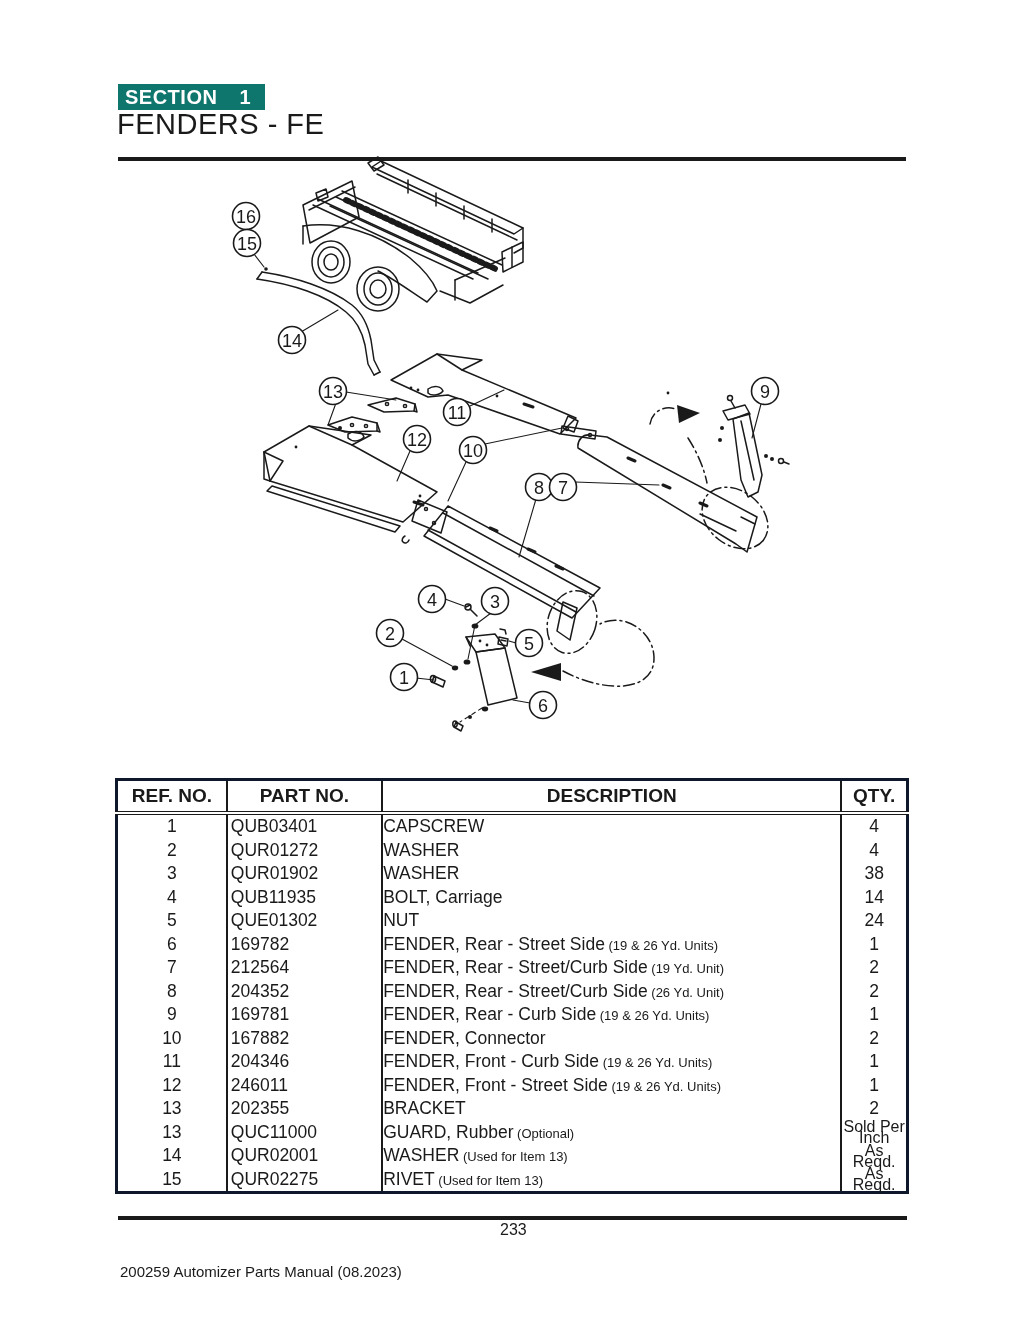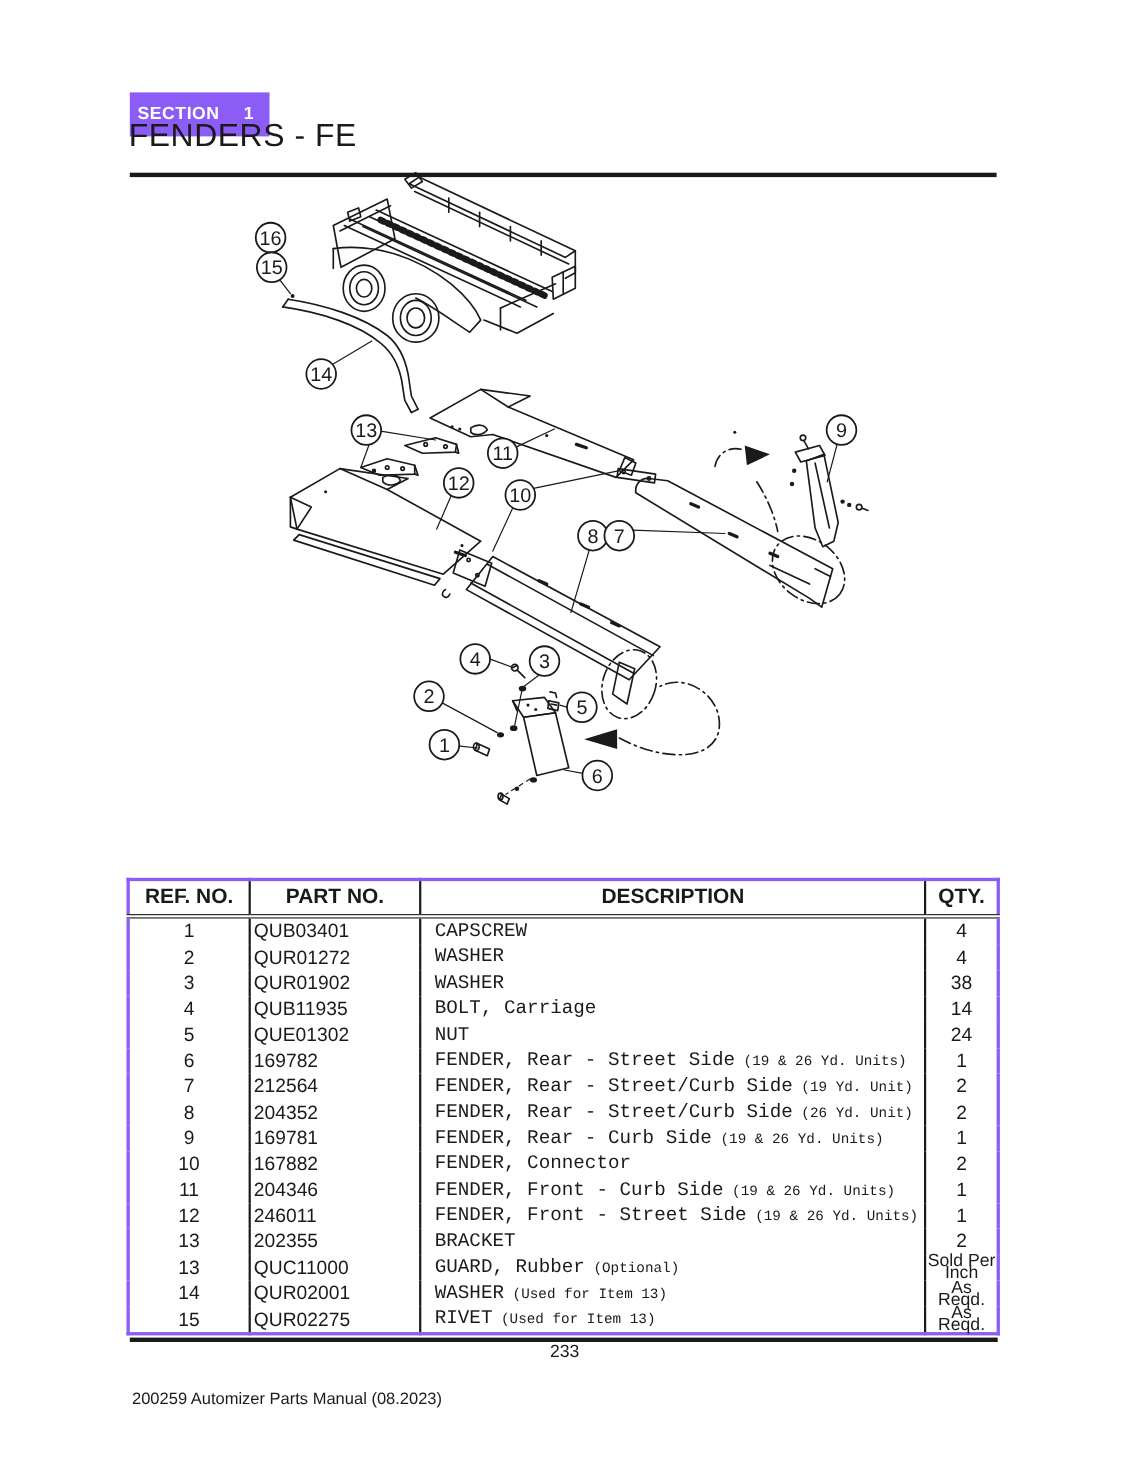--- a/index.html
+++ b/index.html
@@ -1,48 +1,48 @@
 <!DOCTYPE html>
 <html><head>
 <meta charset="utf-8">
 <style>
   html,body{margin:0;padding:0;}
   body{
     width:1024px;height:1326px;position:relative;background:#ffffff;
     font-family:"Liberation Sans",sans-serif;color:#1a1a1a;overflow:hidden;
   }
   .section-box{
-    position:absolute;left:118px;top:84px;height:40px;background:#8b5cf6;color:#fff;
-    font-weight:bold;font-size:16px;display:flex;align-items:center;padding:0 14px 0 7px;
+    position:absolute;left:118px;top:84px;height:26px;background:#0f766e;color:#fff;
+    font-weight:bold;font-size:20px;display:flex;align-items:center;padding:0 14px 0 7px;
     letter-spacing:.5px;
   }
   .section-box .num{margin-left:22px;}
   .page-title{
     position:absolute;left:117px;top:108px;font-size:29px;font-weight:normal;letter-spacing:.5px;
   }
   .title-rule{position:absolute;left:118px;top:157px;width:788px;height:4px;background:#1a1a1a;}
   .bottom-rule{position:absolute;left:118px;top:1216px;width:789px;height:4px;background:#1a1a1a;}
   #diagram-svg{position:absolute;left:0;top:0;}
   .parts-table{
     position:absolute;left:115px;top:778px;width:794px;
-    border:3px solid #8b5cf6;border-collapse:collapse;table-layout:fixed;margin-top:20px;
+    border:3px solid #0f172a;border-collapse:collapse;table-layout:fixed;
   }
   .parts-table col.c-ref{width:110px;}
   .parts-table col.c-part{width:155px;}
   .parts-table col.c-desc{width:458px;}
   .parts-table col.c-qty{width:66px;}
   .parts-table th{
     font-size:19px;font-weight:bold;height:30px;text-align:center;
     border-bottom:4px double #1a1a1a;padding:0;
   }
   .parts-table td{padding:0;height:23.5px;font-size:17.5px;vertical-align:middle;}
   .parts-table .col-div{border-left:2px solid #1a1a1a;}
   .parts-table td.ref{text-align:center;}
   .parts-table td.part{padding-left:3px;}
-  .parts-table td.desc{padding-left:12px;font-family:Liberation Mono, monospace;}
+  .parts-table td.desc{}
   .parts-table td.qty{text-align:center;}
   .parts-table td.qty.small{font-size:16px;line-height:11px;}
   .note{font-size:13px;}
   .footer-left{position:absolute;left:120px;top:1263px;font-size:15px;text-align:right;}
   .footer-page{position:absolute;left:500px;top:1221px;font-size:16px;}
 </style>
 </head>
 <body>
 
 <div class="section-box">

